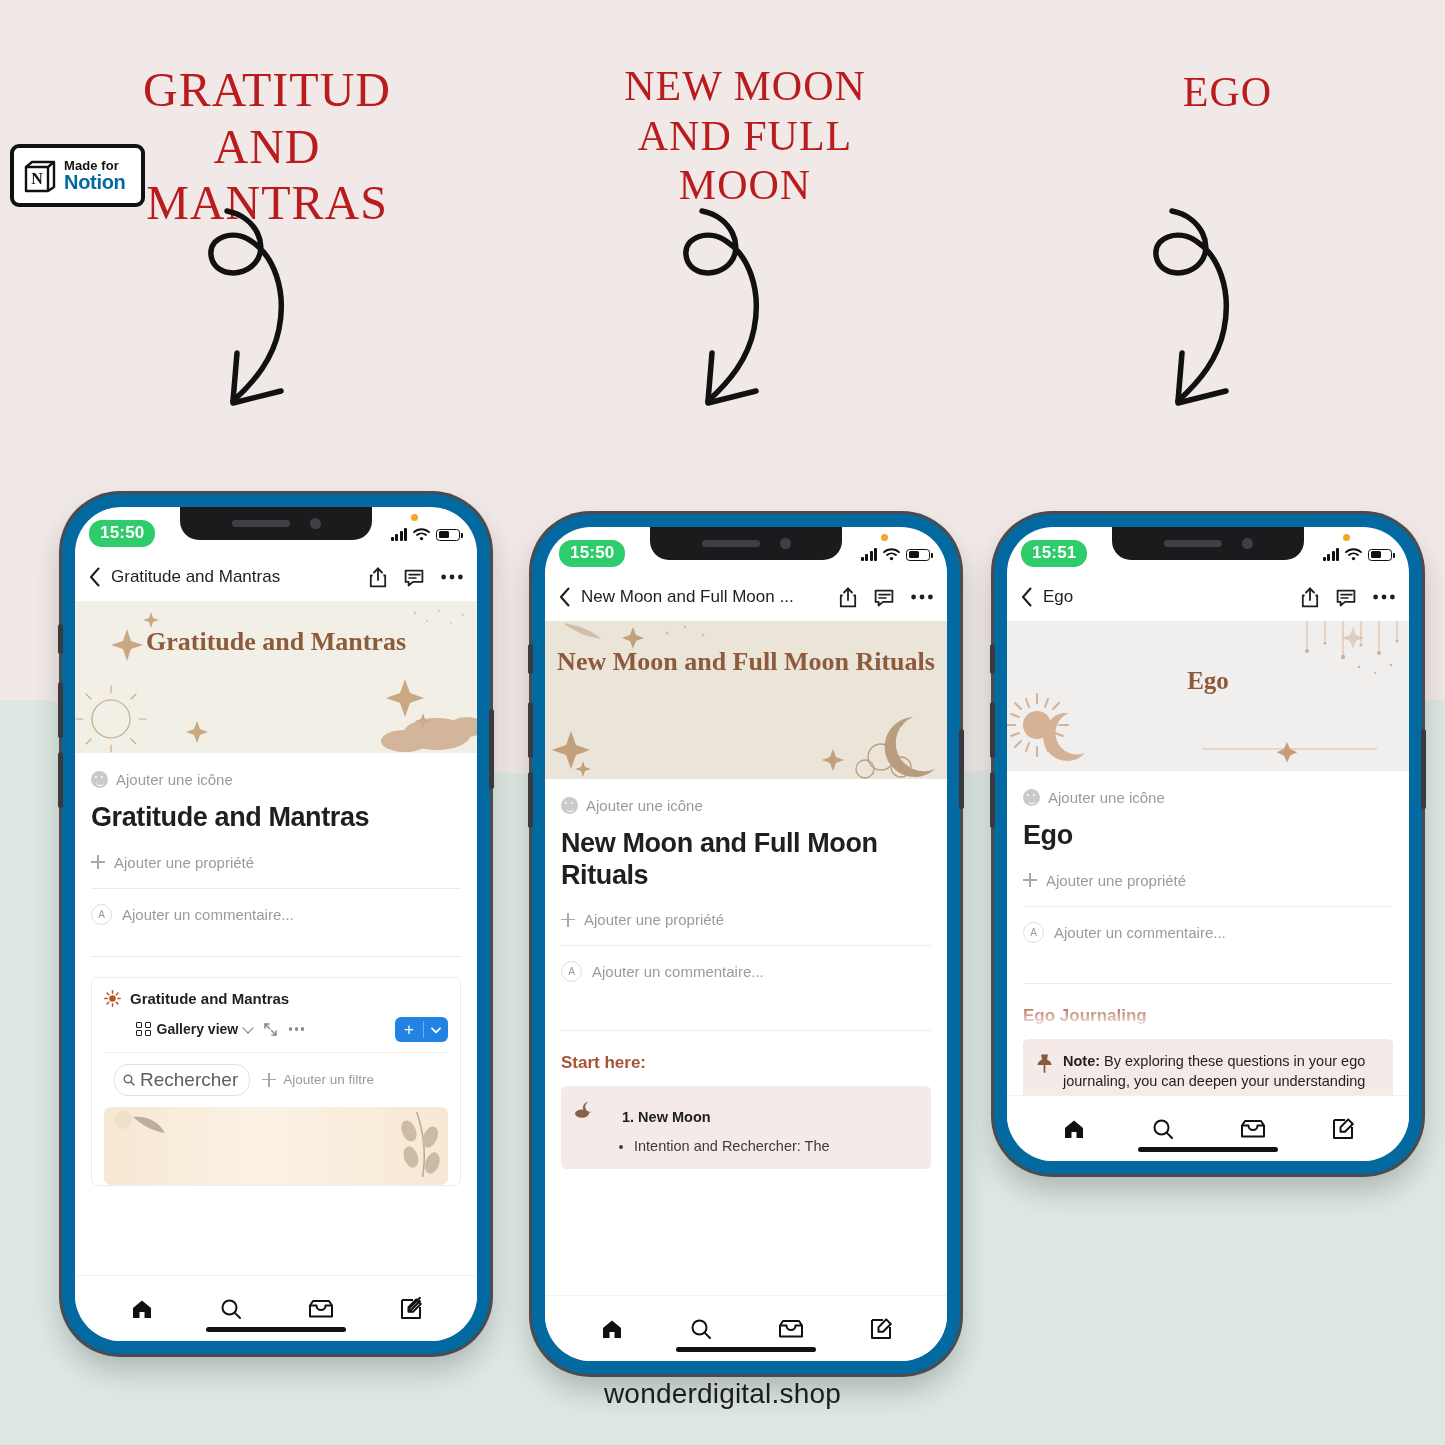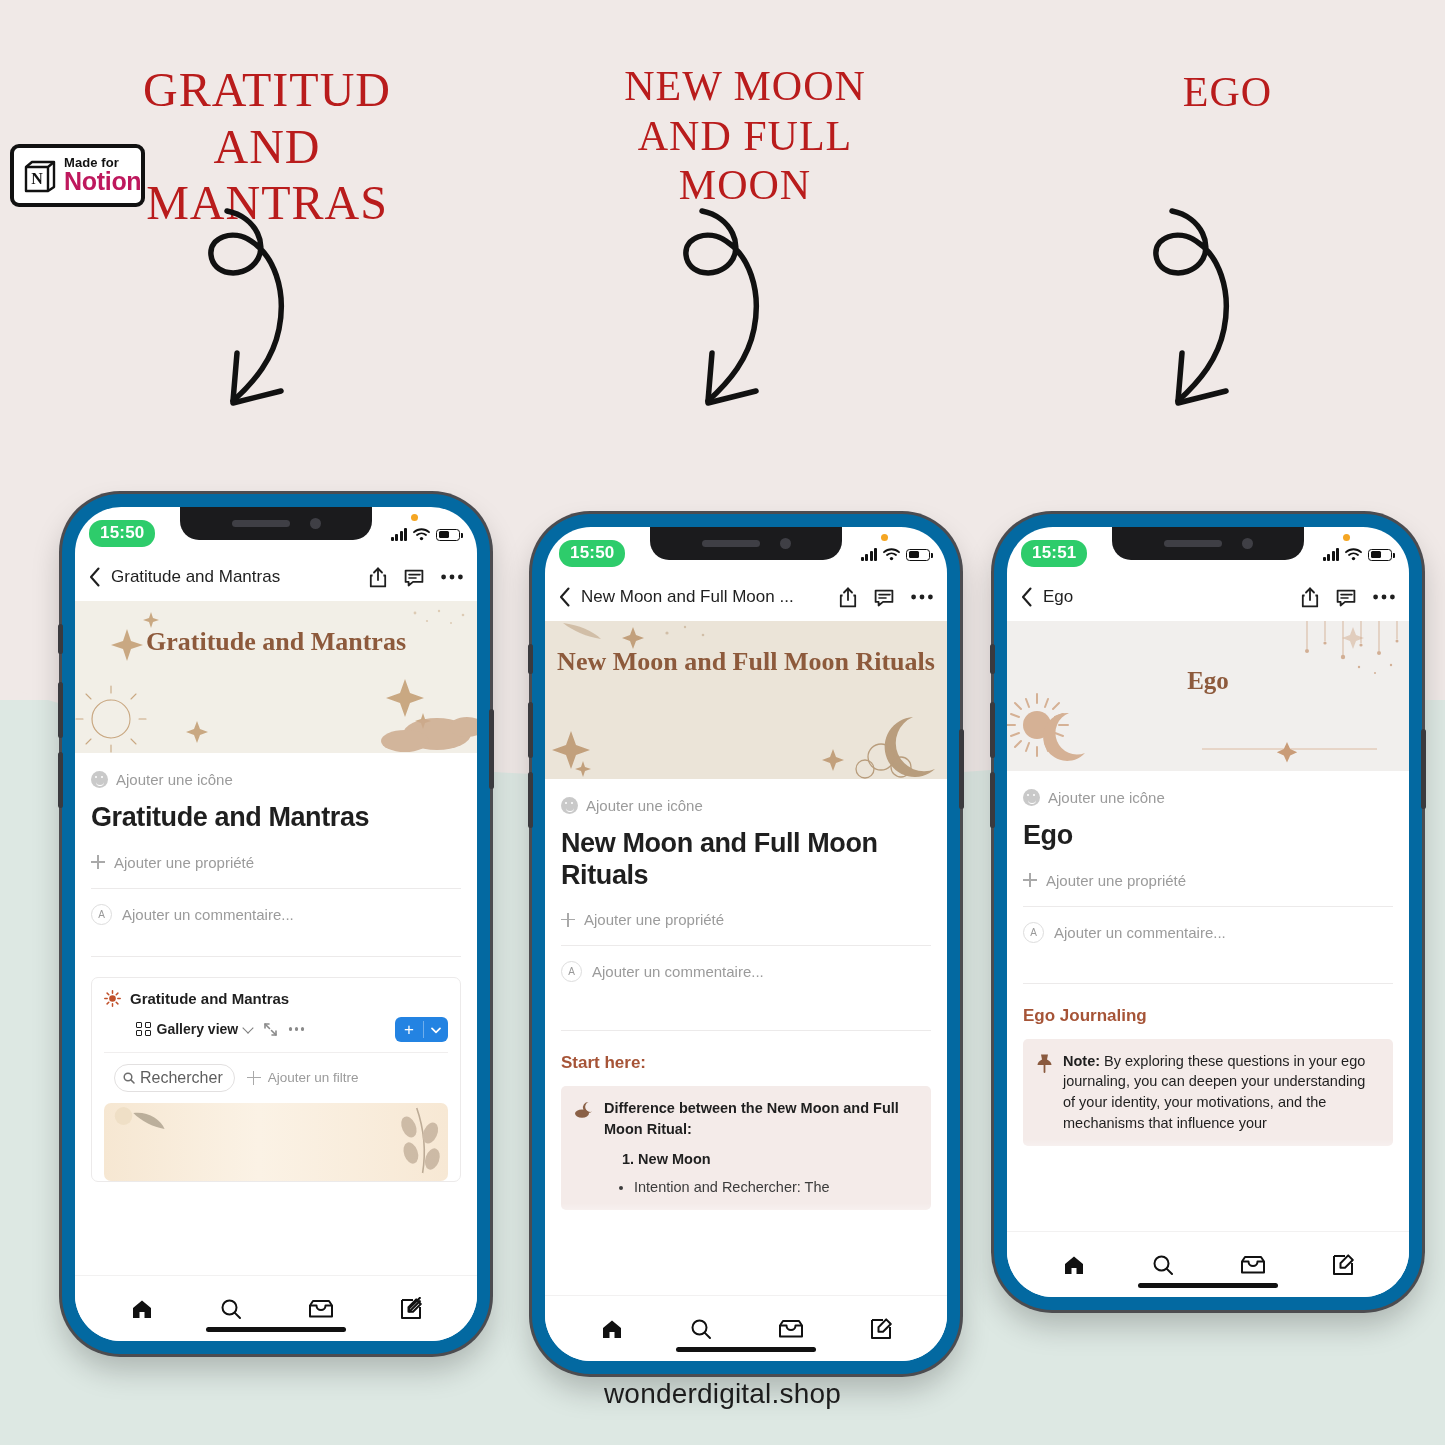--- a/index.html
+++ b/index.html
@@ -30,21 +30,21 @@
 
   
   #notion-badge{
     left:10px; top:144px; width:135px; height:63px;
     background:#fff; border:4px solid #111; border-radius:9px;
     display:flex; align-items:center; gap:7px; padding:0 9px;
   }
   #notion-cube{ width:34px; height:34px; position:relative; flex:0 0 auto;}
   #notion-text{ line-height:1.02; }
   #notion-made{ font-size:13px; font-weight:600; color:#111; letter-spacing:.1px;}
-  #notion-name{ font-size:25px; font-weight:800; color:#be185d; letter-spacing:-.3px;}
+  #notion-name{ font-size:20px; font-weight:800; color:#0369a1; letter-spacing:-.3px;}
 
   
   .col-title{
     font-family:"Liberation Serif", serif;
     color:#b91c1c; text-align:center; line-height:1.18;
     font-weight:400; letter-spacing:1px;
   }
   #title-1{ left:92px; top:62px; width:350px; font-size:48px; }
   #title-2{ left:590px; top:62px; width:310px; font-size:42px; }
   #title-3{ left:1095px; top:68px; width:265px; font-size:42px; }
@@ -58,21 +58,21 @@
   
   .phone{
     position:absolute; z-index:6;
     background:#0369a1;
     border-radius:58px;
     box-shadow:0 0 0 3px #4c4c50, 0 16px 30px rgba(0,0,0,.22);
     padding:13px;
   }
   #phone-1{ left:62px;  top:494px; width:428px; height:860px; }
   #phone-2{ left:532px; top:514px; width:428px; height:860px; }
-  #phone-3{ left:994px; top:514px; width:428px; height:796px; }
+  #phone-3{ left:994px; top:514px; width:428px; height:660px; }
 
   .btn-side{ position:absolute; background:#3a3a3e; border-radius:3px; }
   .btn-l{ left:-4px; width:5px; }
   .btn-r{ right:-4px; width:5px; }
 
   .screen{
     position:relative; width:100%; height:100%;
     background:#fff; border-radius:46px; overflow:hidden;
     display:flex; flex-direction:column;
   }
@@ -161,21 +161,21 @@
   .chev{ width:8px;height:8px;border-right:1.6px solid #7d7d7d;border-bottom:1.6px solid #7d7d7d;transform:rotate(45deg);margin-bottom:3px;}
   .dots{ display:flex; gap:2.5px; }
   .dots i{ width:3.2px;height:3.2px;border-radius:50%;background:#8a8a8a;display:block;}
   .blue-btn{
     margin-left:auto; background:#2383e2; border-radius:6px; height:25px;
     display:flex; align-items:center; color:#fff;
   }
   .blue-btn .bp{ padding:0 9px; font-size:17px; line-height:1; border-right:1px solid rgba(255,255,255,.35);}
   .blue-btn .bc{ padding:0 7px; }
   .db-sub{ border-top:1px solid #f0eeee; margin-top:10px; padding:11px 0 11px 10px; display:flex; align-items:center; gap:12px;}
-  .search-pill{ border:1px solid #e2e0e0; border-radius:14px; padding:4px 11px 4px 8px; display:flex; align-items:center; gap:5px; font-size:16px; color:#5e5e5e;}
+  .search-pill{ border:1px solid #e2e0e0; border-radius:14px; padding:4px 11px 4px 8px; display:flex; align-items:center; gap:5px; font-size:19px; color:#5e5e5e;}
   .gal-card{
     margin:0 -12px; height:78px; background:linear-gradient(90deg,#f6e7d2,#fbf2e5 45%,#f7e8d4);
     border-radius:7px; position:relative; overflow:hidden; margin-left:0; margin-right:0;
   }
 
   
   .sec-head{ font-size:17px; font-weight:700; color:#a65437; margin-top:22px;}
   .callout{ background:#f4ebe9; border-radius:5px; padding:12px 13px; margin-top:13px; display:flex; gap:10px;}
   .callout-body{ font-size:14.5px; line-height:1.43; color:#1f1f1f;}
   .callout-body b{ font-weight:700; }
@@ -531,21 +531,20 @@
       </div>
       <div class="divider" style="margin-top:34px"></div>
       <div class="sec-head">Start here:</div>
 
       <div class="callout">
         <svg width="20" height="20" viewBox="0 0 20 20" style="flex:0 0 auto;margin-top:2px">
           <path d="M14.5 2 a5.5 5.5 0 1 0 3.6 9.6 a4.4 4.4 0 1 1 -3.6 -9.6 Z" fill="#8a6046"></path>
           <ellipse cx="8" cy="13.6" rx="7" ry="4.2" fill="#8a6046"></ellipse>
         </svg>
         <div class="callout-body">
-          <b>Difference between the New Moon and Full Moon Ritual:</b>
           <div class="ol">1.  New Moon</div>
           <ul class="ul">
               <li>Intention and Rechercher: The</li>
             </ul>
         </div>
       </div>
       <div class="fade-bottom"></div>
     </div>
 
     <div class="tabbar">

